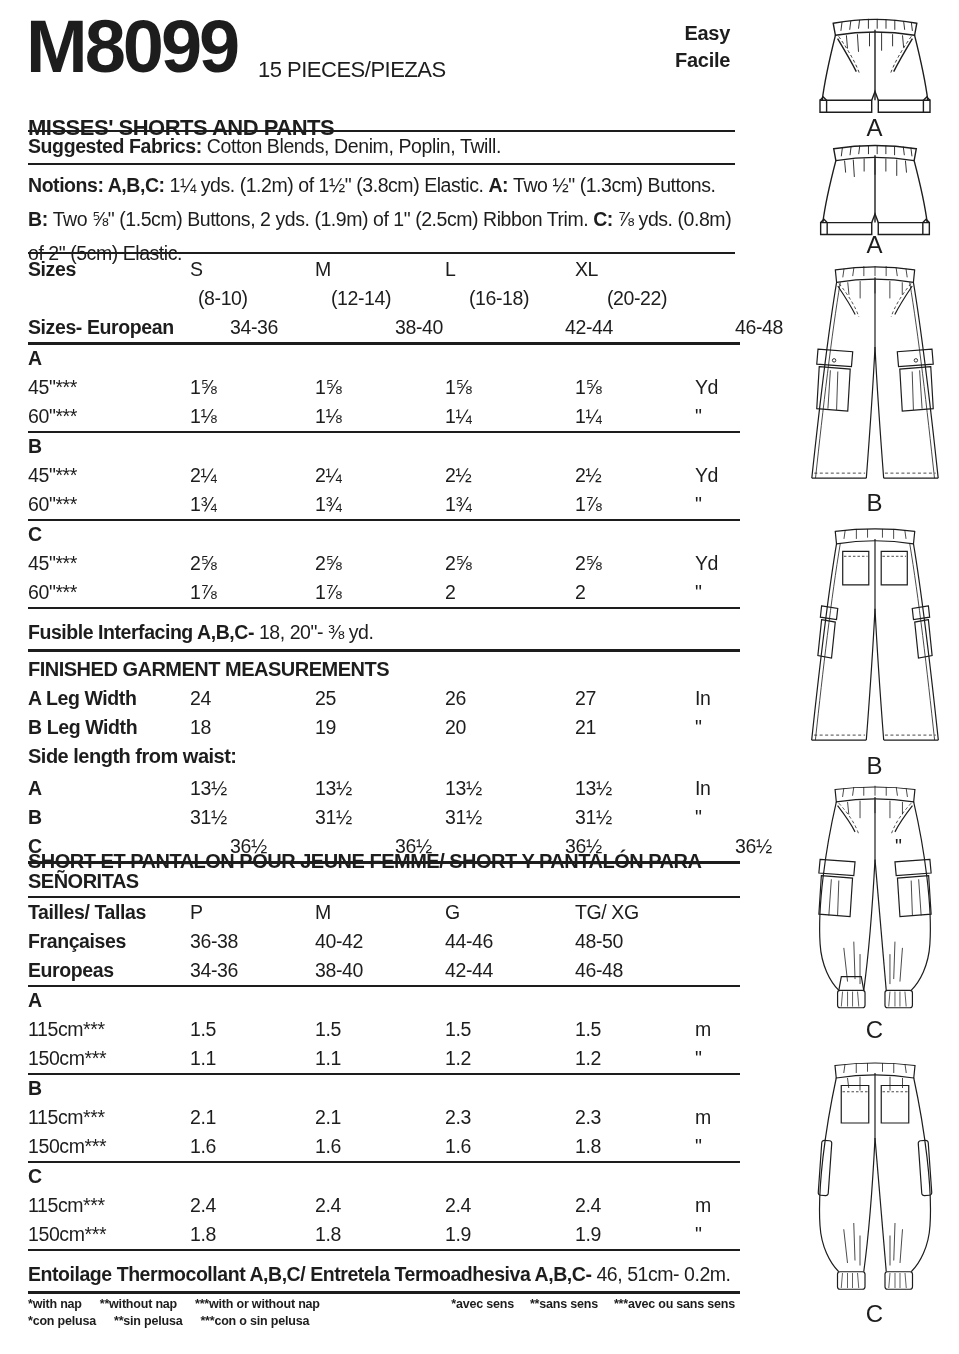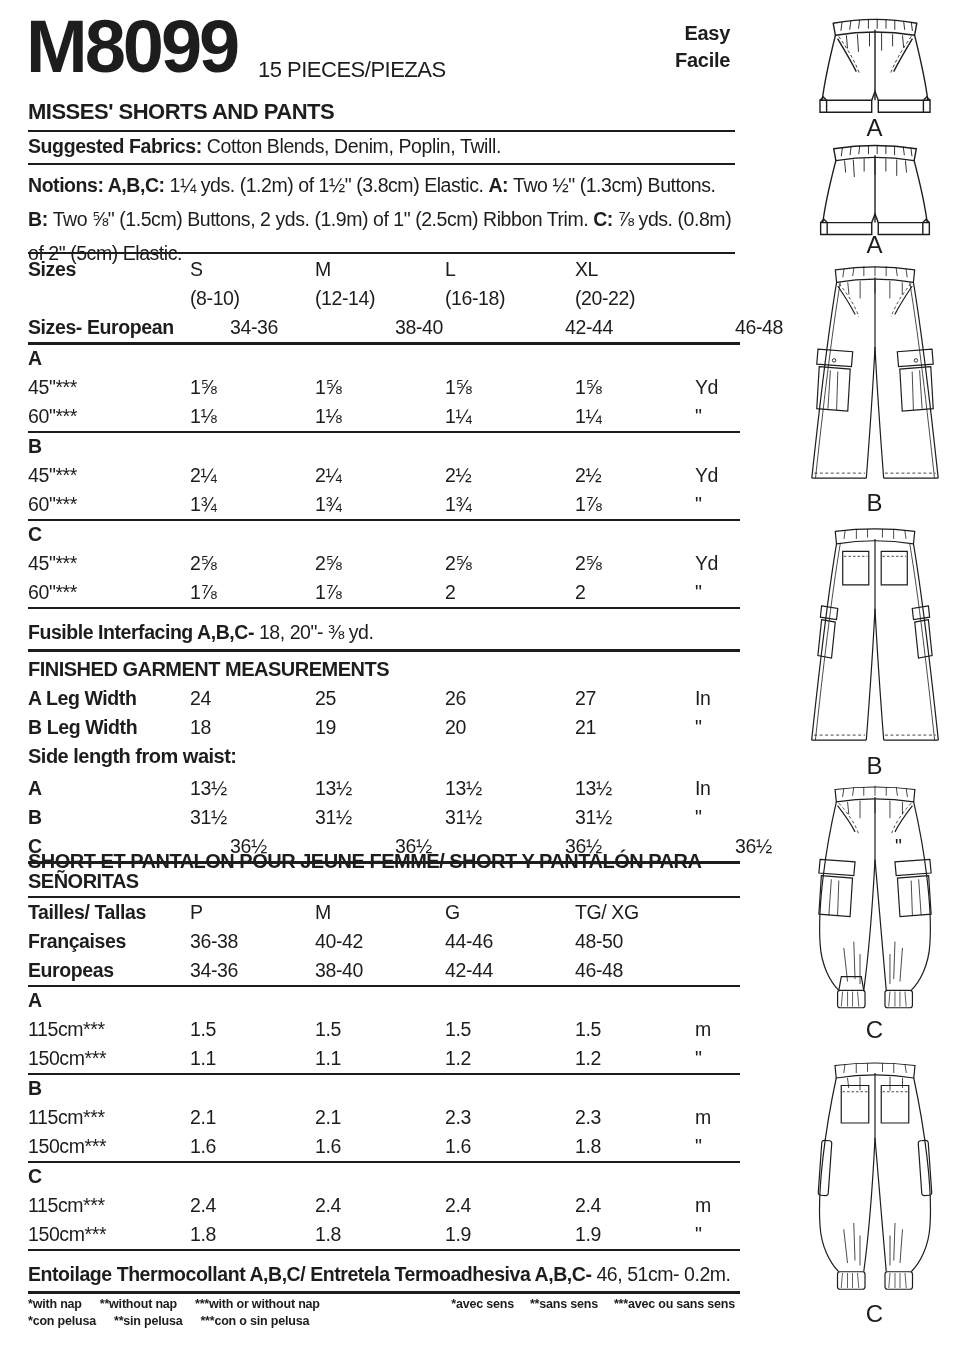--- a/index.html
+++ b/index.html
@@ -7,34 +7,34 @@
     width:959px;height:1354px;position:relative;overflow:hidden;
     font-family:"Liberation Sans","DejaVu Sans",sans-serif;
     color:#1d1d1d;
     -webkit-font-smoothing:antialiased;
   }
   .abs{position:absolute;}
   
   #pattern-number{left:26px;top:10px;font-size:74px;font-weight:700;letter-spacing:-3px;line-height:74px;}
   #pieces-count{left:258px;top:57px;font-size:22px;letter-spacing:-0.5px;}
   #difficulty{left:520px;top:20px;width:210px;text-align:right;font-size:20px;font-weight:700;line-height:27px;letter-spacing:-0.3px;}
-  #doc-title{left:28px;top:99px;font-size:22px;font-weight:700;letter-spacing:-0.5px;}
+  #doc-title{left:28px;top:115px;font-size:22px;font-weight:700;letter-spacing:-0.5px;}
   .rule{left:28px;width:707px;background:#1d1d1d;}
   .rule.thin{height:2px;}
   #fabrics-line{left:28px;top:135px;width:707px;font-size:19.5px;letter-spacing:-0.4px;}
   #notions-block{left:28px;top:168px;width:709px;font-size:19.5px;line-height:34px;letter-spacing:-0.45px;}
   .b{font-weight:700;}
   
   #main-table{left:28px;top:255px;width:712px;}
   .t-row{display:grid;grid-template-columns:162px 125px 130px 130px 120px 45px;align-items:end;}
   .t-row>span{display:block;font-size:19.5px;letter-spacing:-0.4px;line-height:1;padding-bottom:5px;}
   .t-row .unit{text-align:left;}
   .t-data{height:29px;}
   .t-head{height:29px;}
-  .t-sub{height:29px;}
+  .t-sub{height:29px;gap:8px;}
   .t-section{height:28px;}
   .t-title{height:32px;}
   .t-rich{height:40px;display:block;}
   .t-rich .line{font-size:19.5px;letter-spacing:-0.45px;position:relative;top:12px;}
   .t-title>span{font-weight:700;font-size:20px;letter-spacing:-0.5px;}
   .t-head .lbl,.t-section .lbl{font-weight:700;}
   .lbl-bold{font-weight:700;}
   .rule-thin{border-bottom:2px solid #1d1d1d;}
   .rule-heavy{border-bottom:3px solid #1d1d1d;gap:40px;}
   

